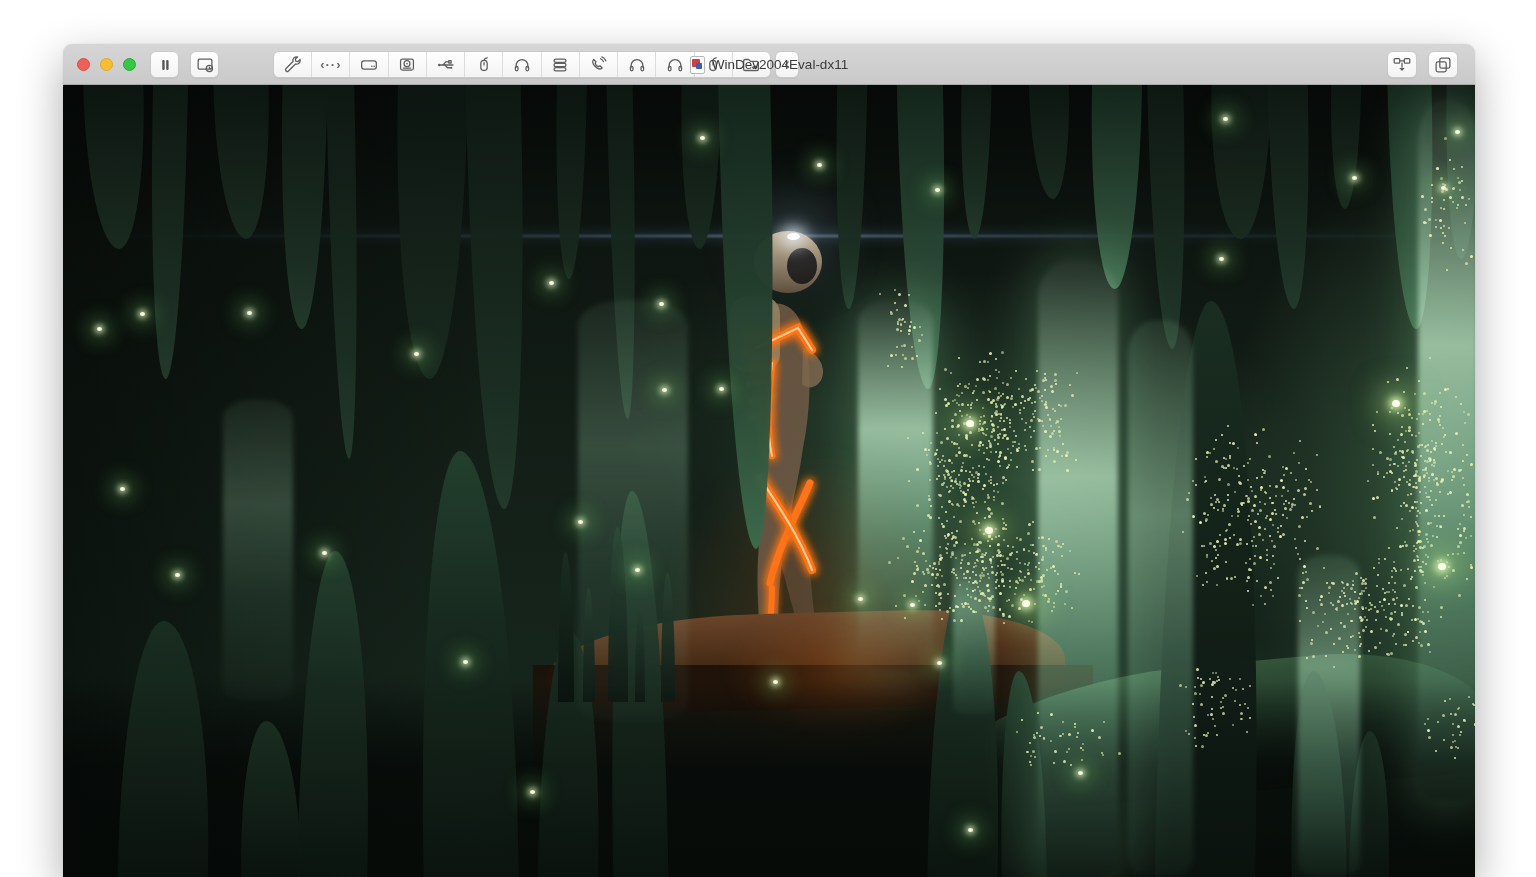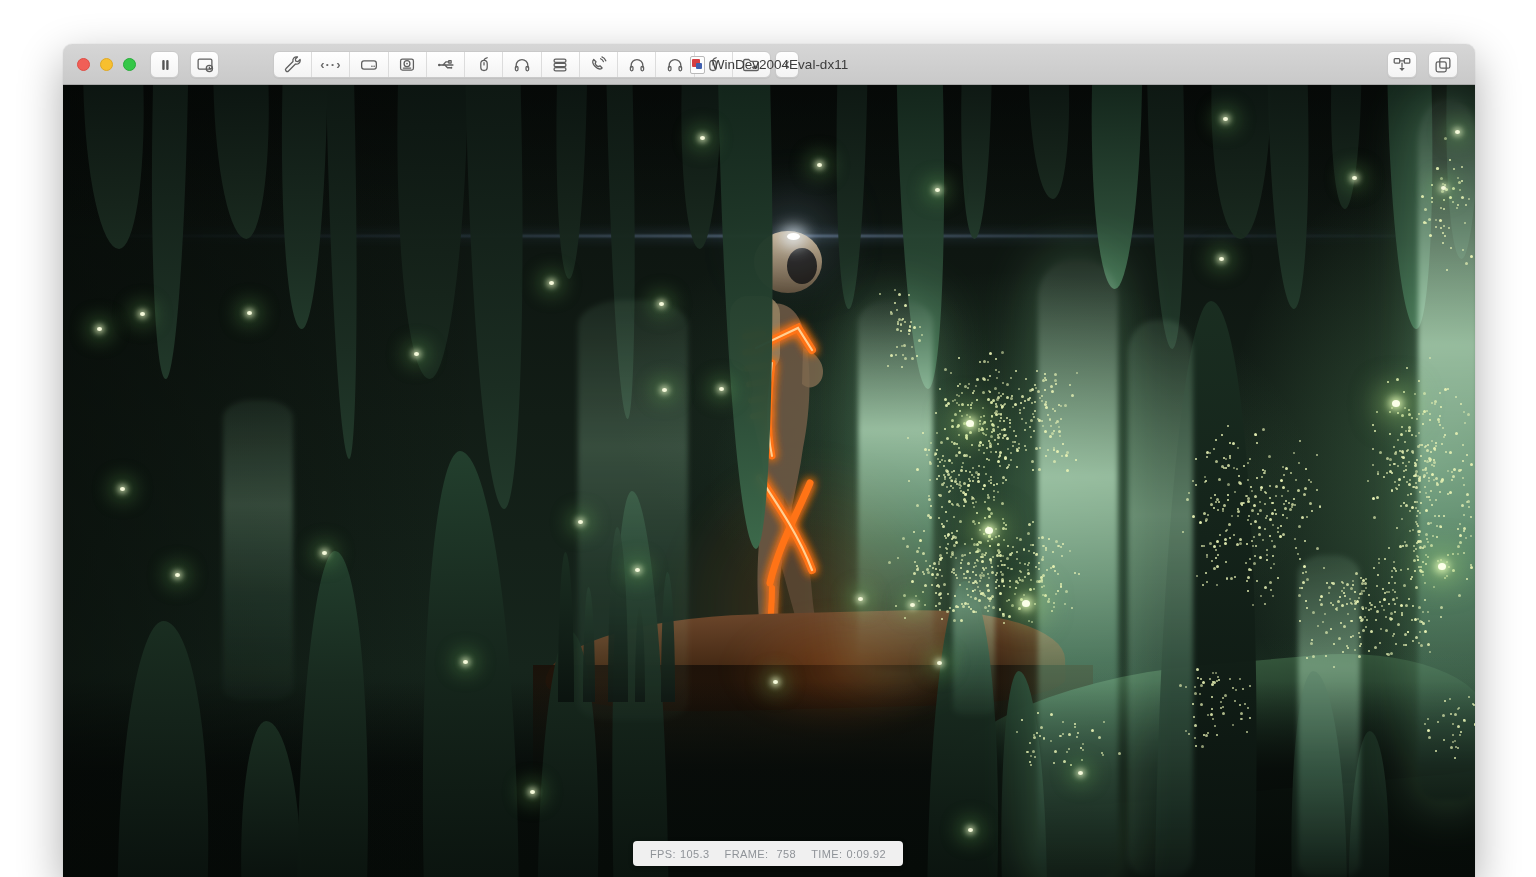--- a/index.html
+++ b/index.html
@@ -2078,28 +2078,14 @@
       <div class="fly" style="left: 872px; top: 103px;"></div>
       <div class="fly" style="left: 874px; top: 576px;"></div>
       <div class="fly" style="left: 905px; top: 743px;"></div>
       <div class="fly" style="left: 1015px; top: 686px;"></div>
       <div class="fly" style="left: 1156px; top: 172px;"></div>
       <div class="fly" style="left: 1160px; top: 32px;"></div>
       <div class="fly" style="left: 1289px; top: 91px;"></div>
       <div class="fly" style="left: 1378px; top: 101px;"></div>
       <div class="fly" style="left: 1392px; top: 45px;"></div>
       <div class="fly" style="left: 467px; top: 705px;"></div>
-      <div class="overlay">
-      <span class="ov-group">
-        <span>FPS:</span>
-          <span>105.3</span>
-      </span>
-      <span class="ov-group frame">
-        <span>FRAME:</span>
-          <span>758</span>
-      </span>
-      <span class="ov-group">
-        <span>TIME:</span>
-          <span>0:09.92</span>
-      </span>
-    </div>
   </div>
 </div>
 
 </body></html>

